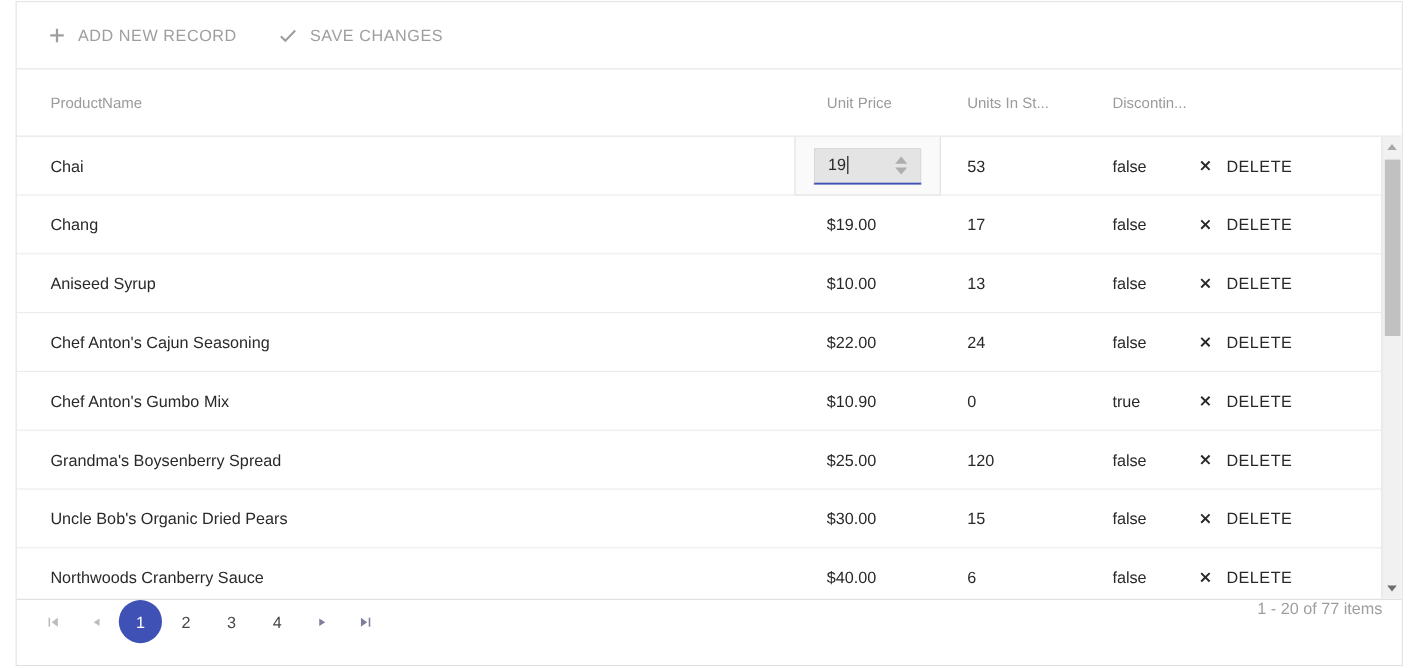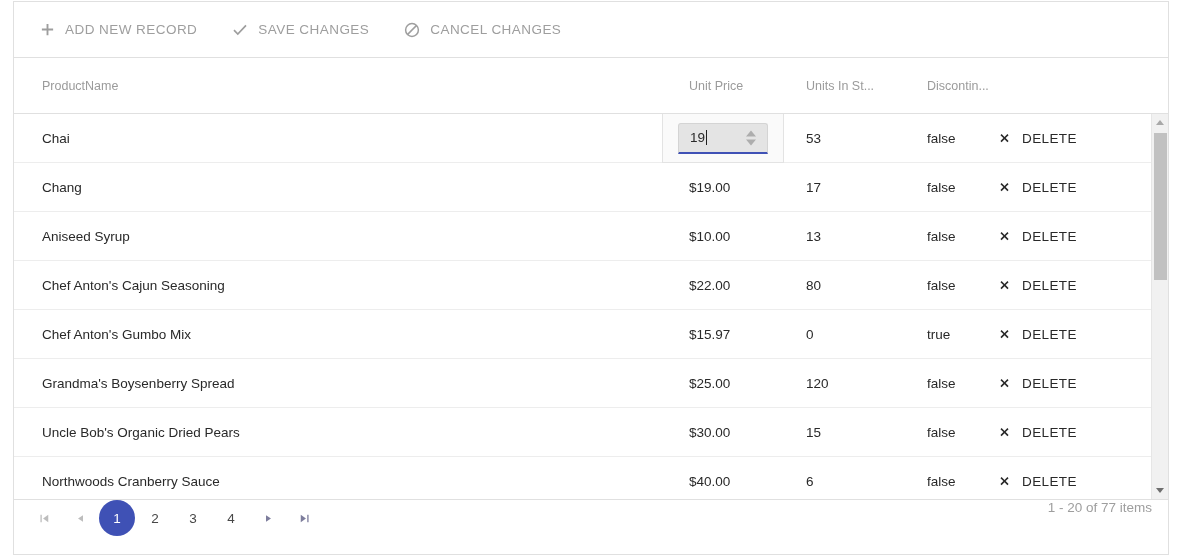--- a/index.html
+++ b/index.html
@@ -328,29 +328,20 @@
 
       <button class="tb-btn">
         <span class="tb-icon">
           <svg width="16" height="16" viewBox="0 0 16 16" aria-hidden="true">
             <path d="M2 8.2 L5.8 12 L14 3.4" stroke="currentColor" stroke-width="1.7" fill="none"></path>
           </svg>
         </span>
         <span class="tb-label">SAVE CHANGES</span>
       </button>
 
-      <button class="tb-btn">
-        <span class="tb-icon">
-          <svg width="16" height="16" viewBox="0 0 16 16" aria-hidden="true">
-            <circle cx="8" cy="8" r="6.4" stroke="currentColor" stroke-width="1.5" fill="none"></circle>
-            <line x1="3.4" y1="12.6" x2="12.6" y2="3.4" stroke="currentColor" stroke-width="1.5"></line>
-          </svg>
-        </span>
-        <span class="tb-label">CANCEL CHANGES</span>
-      </button>
 
     </div>
 
     <div class="thead">
       <div class="cell c-name">ProductName</div>
       <div class="cell c-price">Unit Price</div>
       <div class="cell c-units">Units In St...</div>
       <div class="cell c-disc">Discontin...</div>
     </div>
 
@@ -409,36 +400,36 @@
                     <path d="M3 3.9 L4.4 2.5 L8 6.1 L11.6 2.5 L13 3.9 L9.4 7.5 L13 11.1 L11.6 12.5 L8 8.9 L4.4 12.5 L3 11.1 L6.6 7.5 Z" fill="currentColor"></path>
                   </svg>
                 </span>
                 <span>DELETE</span>
               </button>
             </div>
           </div>
           <div class="row">
             <div class="cell c-name">Chef Anton's Cajun Seasoning</div>
             <div class="cell c-price">$22.00</div>
-            <div class="cell c-units">80</div>
+            <div class="cell c-units">24</div>
             <div class="cell c-disc">false</div>
             <div class="cell c-cmd">
               <button class="del-btn">
                 <span class="x-icon">
                   <svg width="13" height="13" viewBox="0 0 16 16" aria-hidden="true">
                     <path d="M3 3.9 L4.4 2.5 L8 6.1 L11.6 2.5 L13 3.9 L9.4 7.5 L13 11.1 L11.6 12.5 L8 8.9 L4.4 12.5 L3 11.1 L6.6 7.5 Z" fill="currentColor"></path>
                   </svg>
                 </span>
                 <span>DELETE</span>
               </button>
             </div>
           </div>
           <div class="row">
             <div class="cell c-name">Chef Anton's Gumbo Mix</div>
-            <div class="cell c-price">$15.97</div>
+            <div class="cell c-price">$10.90</div>
             <div class="cell c-units">0</div>
             <div class="cell c-disc">true</div>
             <div class="cell c-cmd">
               <button class="del-btn">
                 <span class="x-icon">
                   <svg width="13" height="13" viewBox="0 0 16 16" aria-hidden="true">
                     <path d="M3 3.9 L4.4 2.5 L8 6.1 L11.6 2.5 L13 3.9 L9.4 7.5 L13 11.1 L11.6 12.5 L8 8.9 L4.4 12.5 L3 11.1 L6.6 7.5 Z" fill="currentColor"></path>
                   </svg>
                 </span>
                 <span>DELETE</span>

